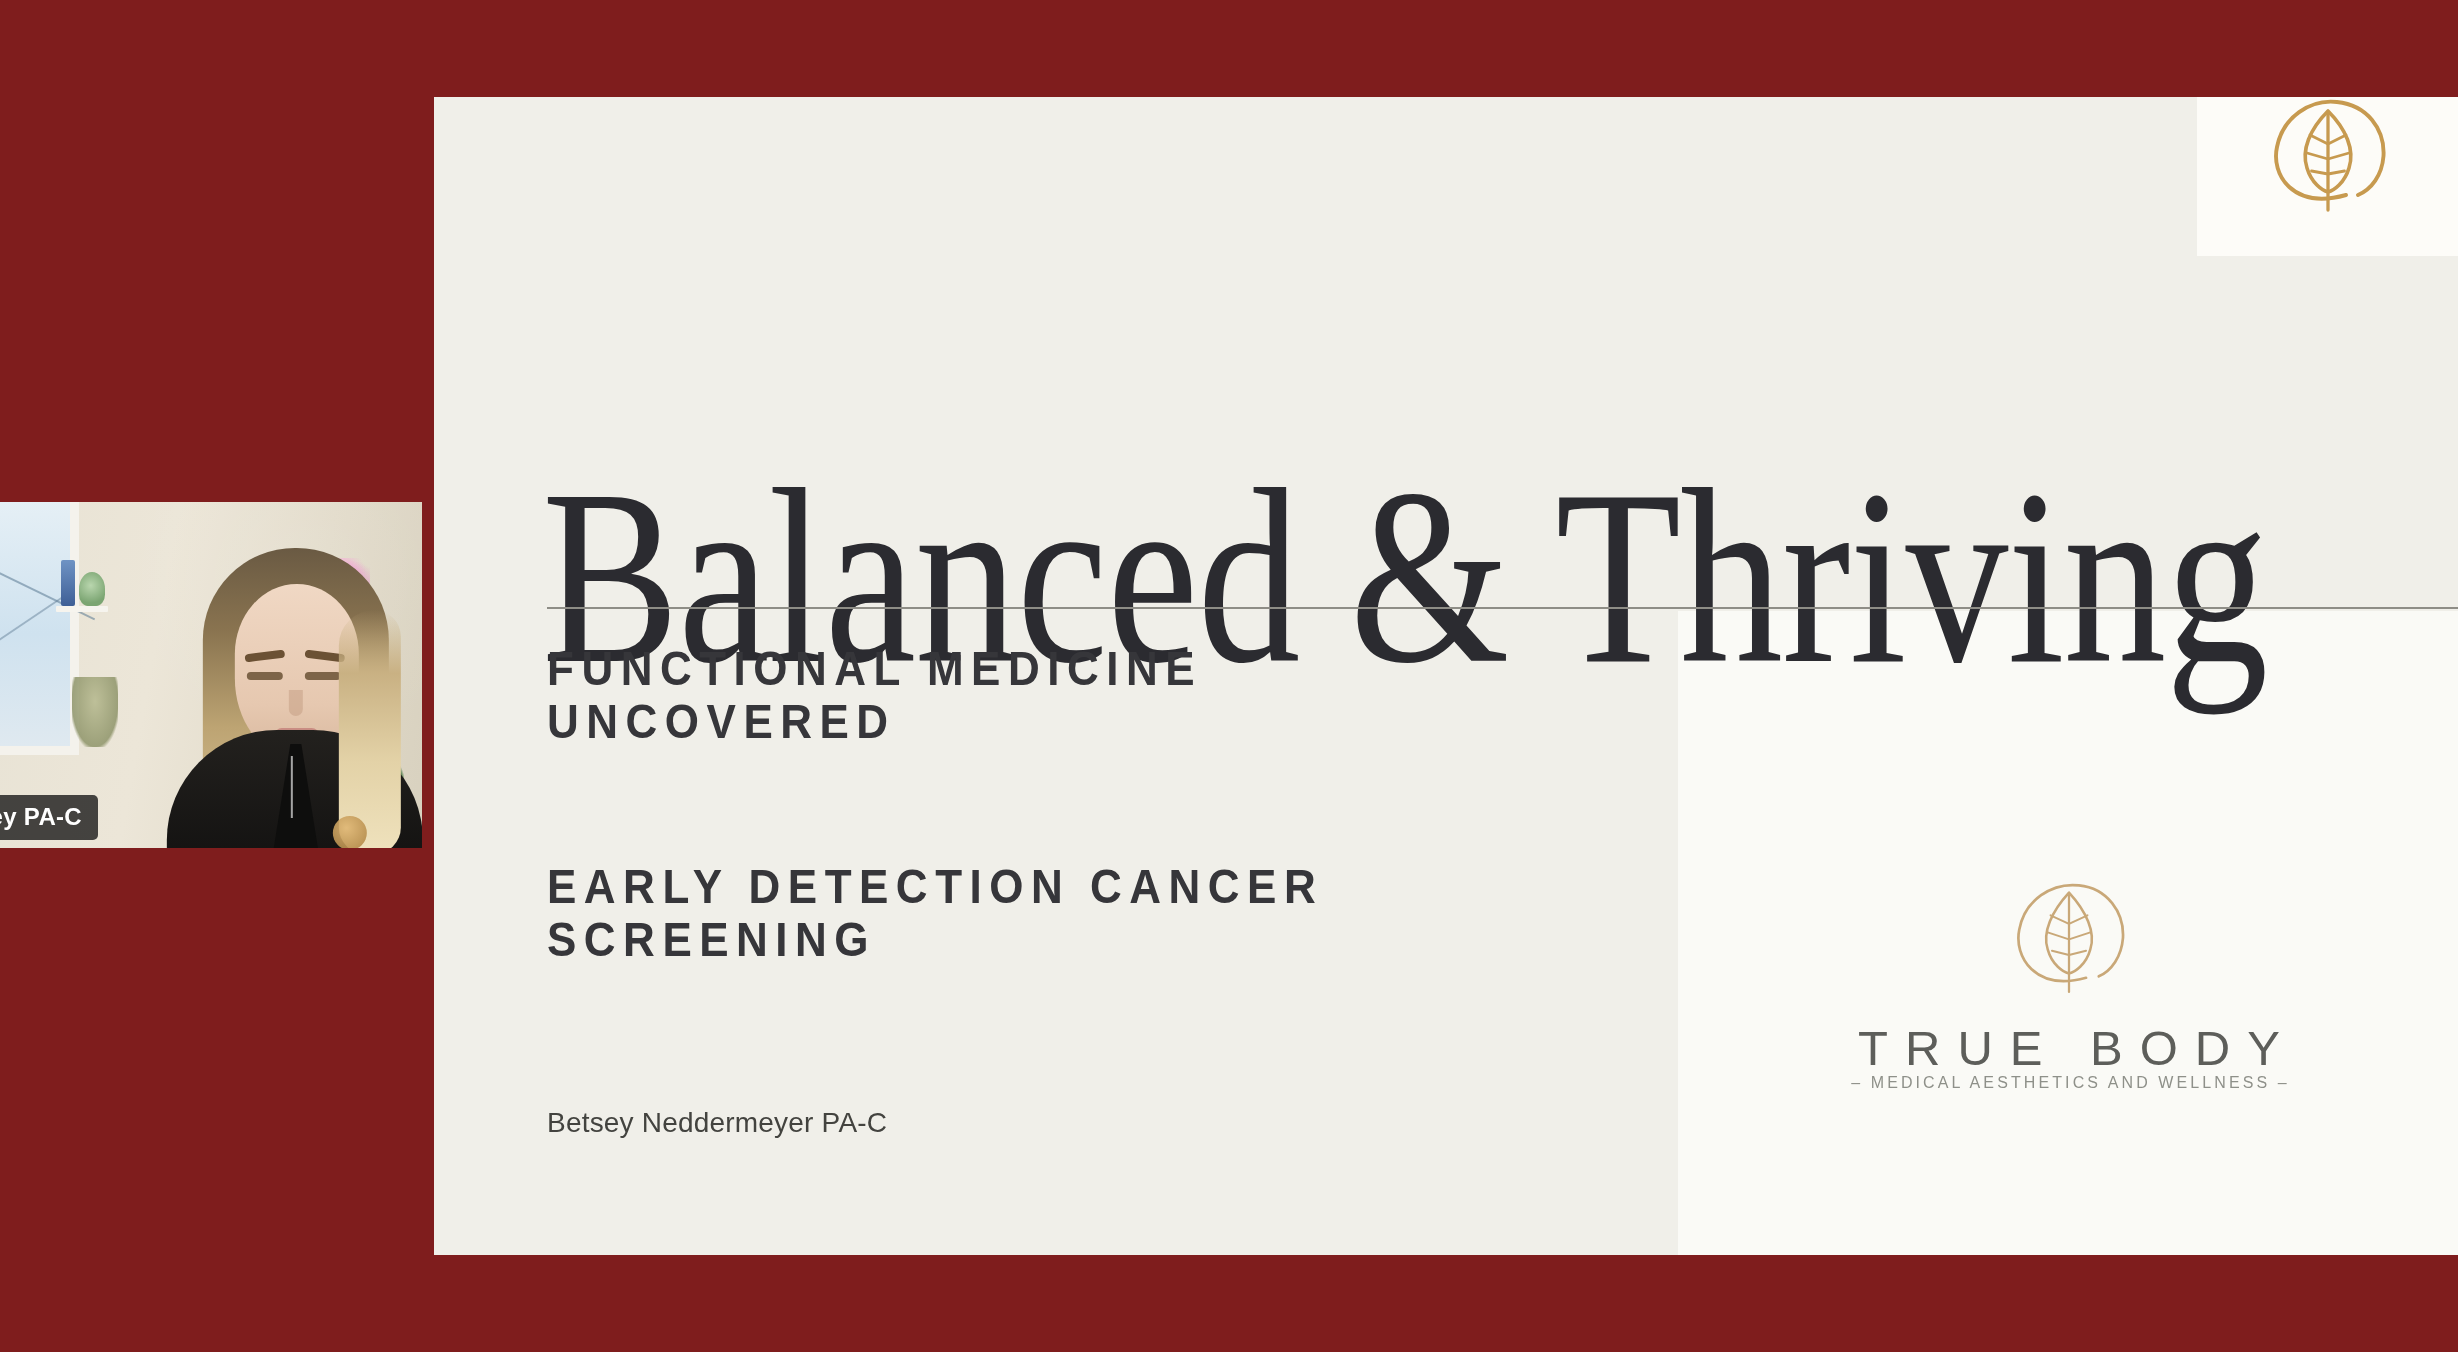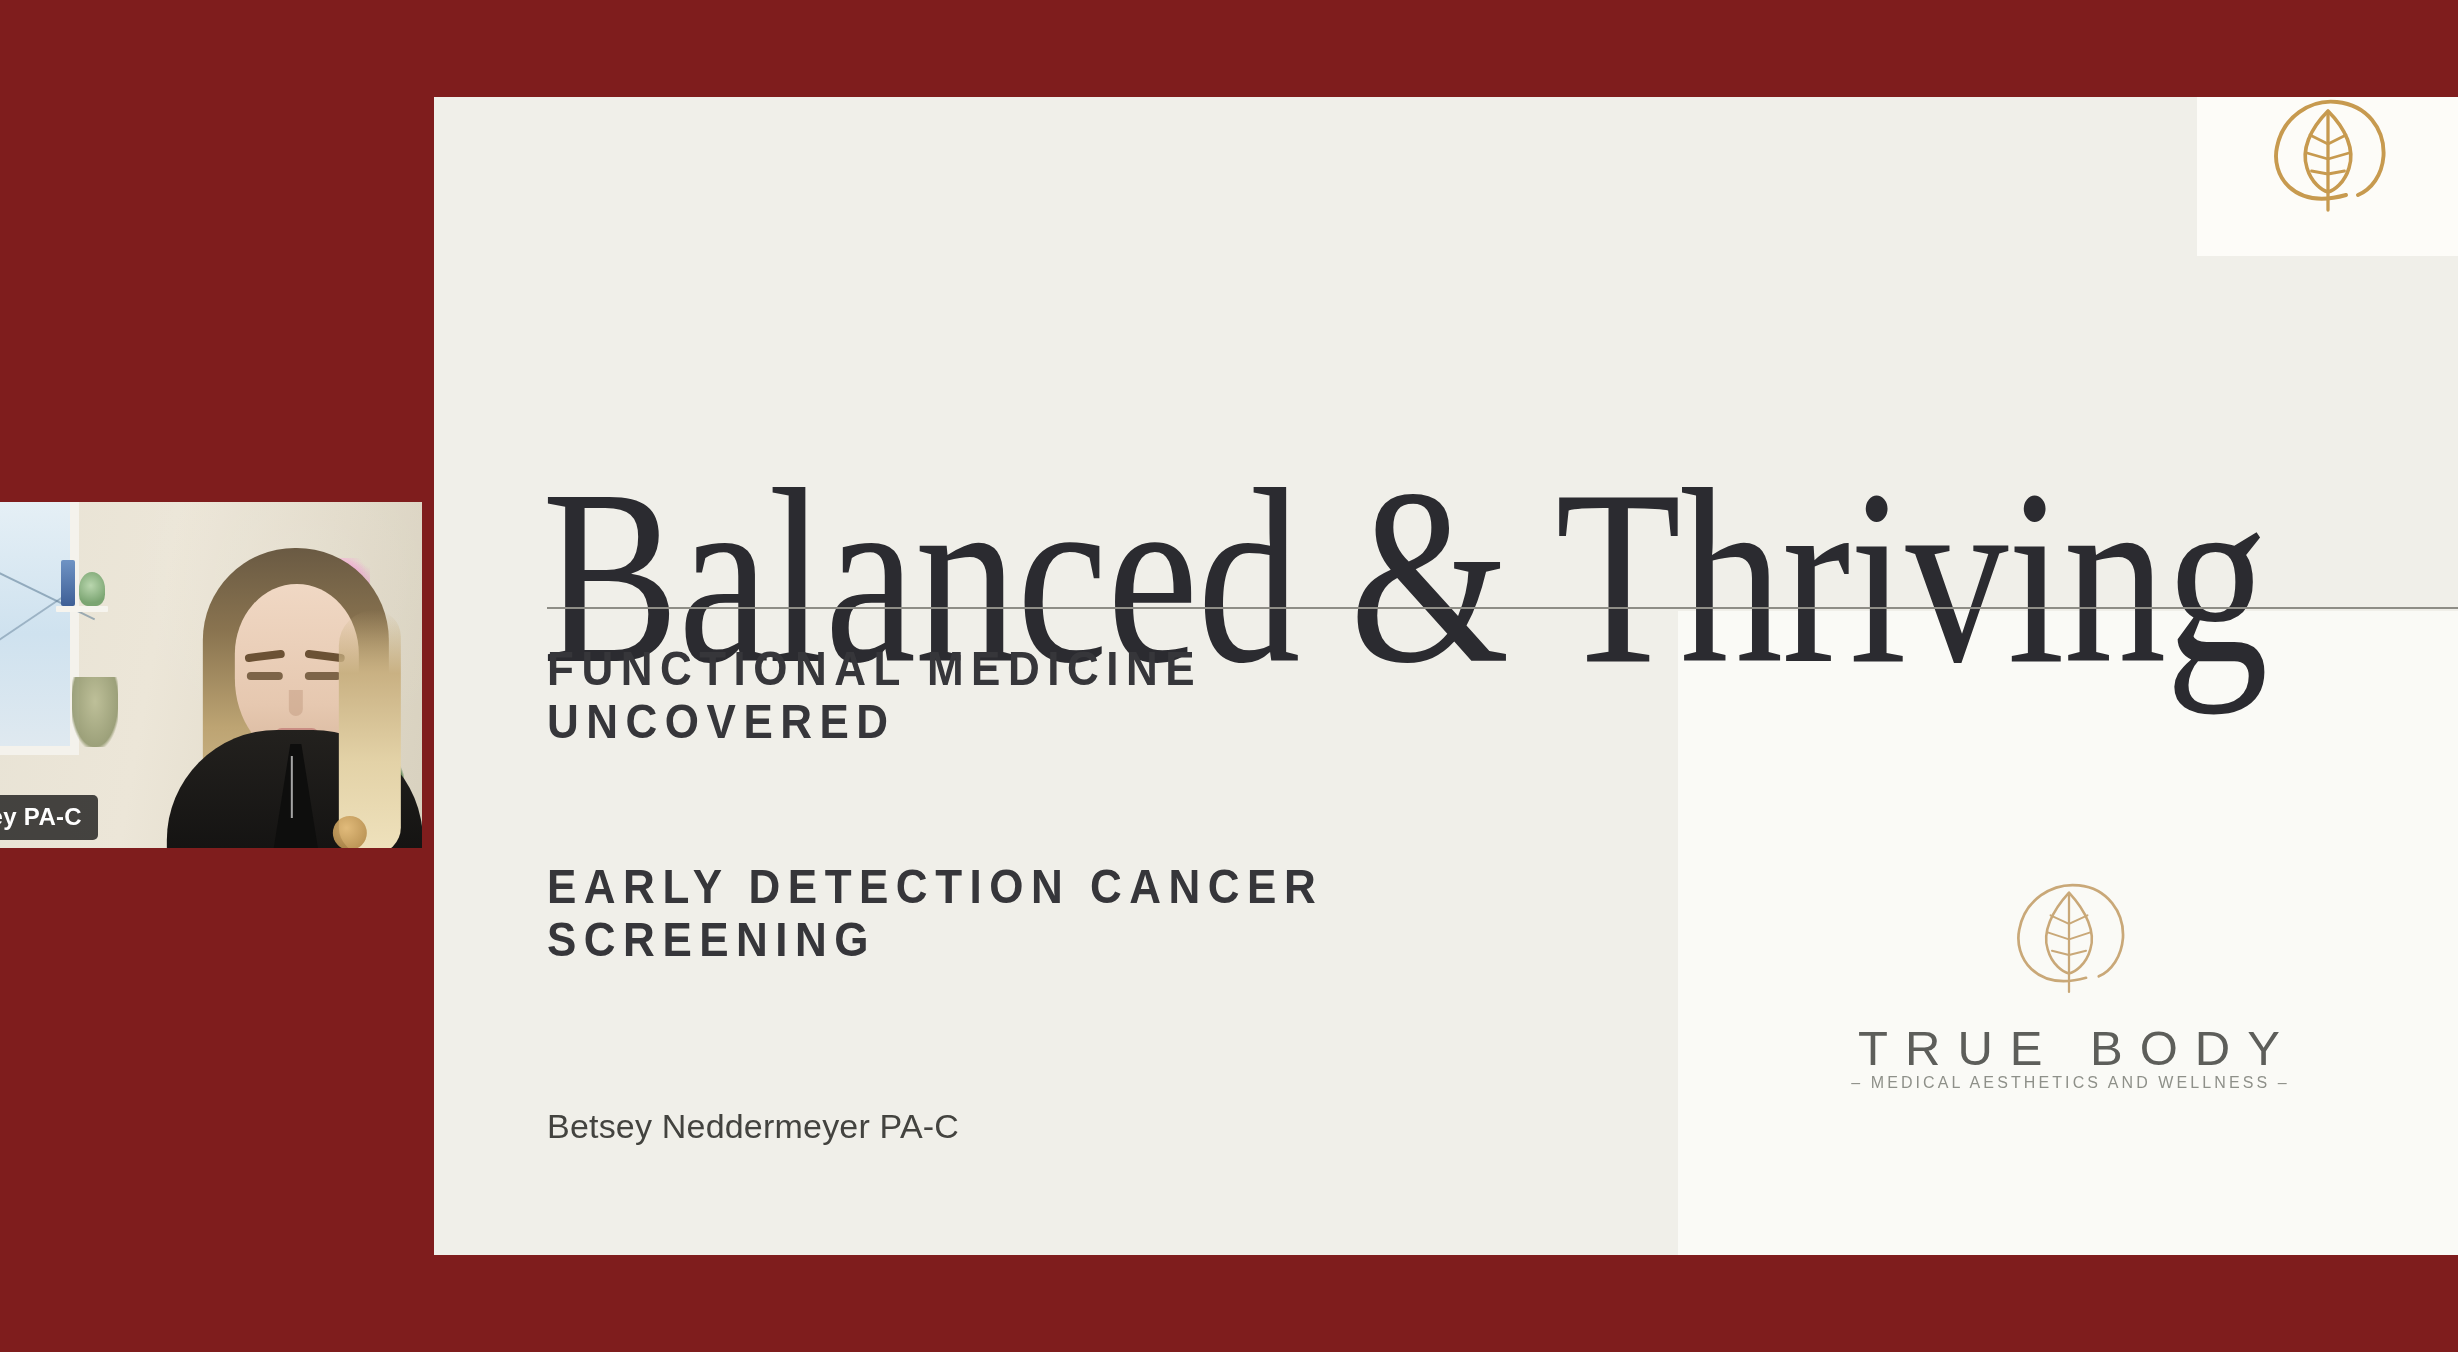--- a/index.html
+++ b/index.html
@@ -99,21 +99,21 @@
   }
   #sub-line-1 { top: 545px; }
   #sub-line-2 { top: 763px; }
 
   
   .byline {
     position: absolute;
     left: 113px;
     top: 1010px;
     font-family: "Liberation Sans", sans-serif;
-    font-size: 34px;
+    font-size: 28px;
     font-weight: 400;
     letter-spacing: 0.2px;
     color: #43433f;
   }
 
   
   .brand-lockup {
     position: absolute;
     left: 1330px;
     top: 770px;

